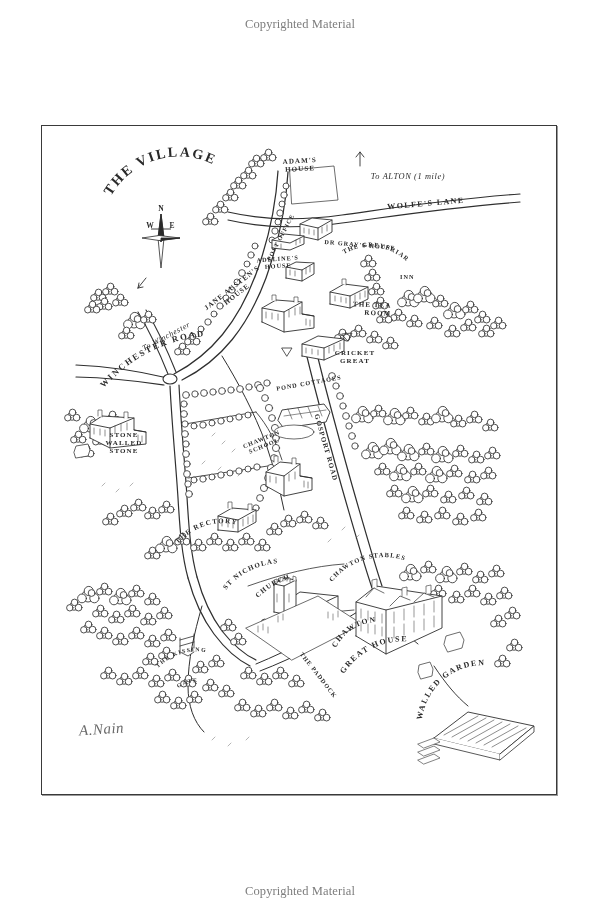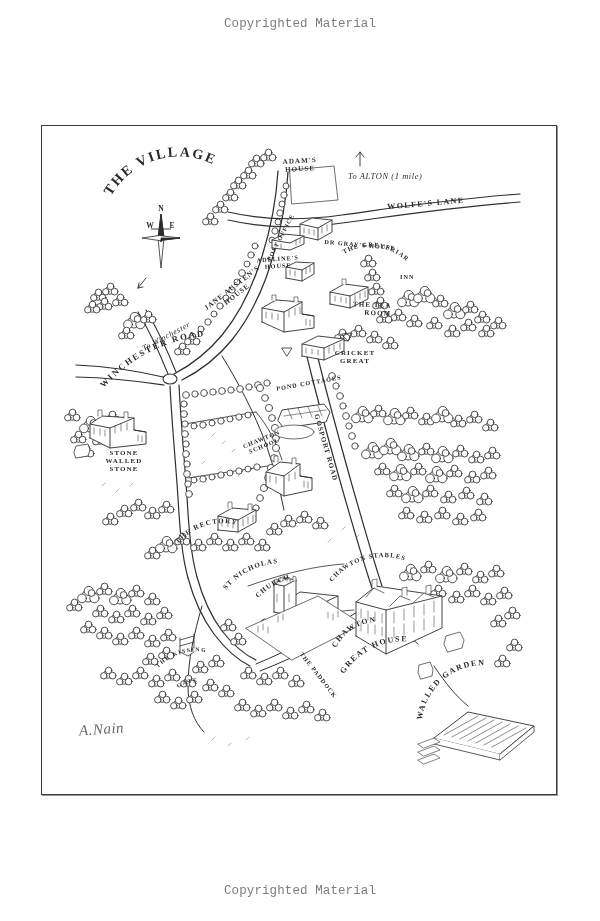--- a/index.html
+++ b/index.html
@@ -12,21 +12,21 @@
     height: 921px;
     position: relative;
     font-family: "Liberation Serif", serif;
     overflow: hidden;
   }
   .watermark {
     position: absolute;
     left: 0;
     width: 600px;
     text-align: center;
-    font-family: Liberation Mono, monospace;
+    font-family: Liberation Serif, serif;
     font-size: 12.5px;
     color: #7d7d7d;
     letter-spacing: 0.1px;
   }
   #watermark-top { top: 17px; }
   #watermark-bottom { top: 884px; }
 
   
   #plate {
     position: absolute;
@@ -1199,21 +1199,21 @@
 
     <div class="lbl xs" style="left:228px; top:254px; width:78px; transform:rotate(-10deg);">
       <div>POND COTTAGES</div>
     </div>
 
     <div class="lbl xs" style="left:192px; top:310px; width:58px; transform:rotate(-22deg);">
       <div>CHAWTON</div>
       <div>SCHOOL</div>
     </div>
 
-    <div class="lbl sm" style="left:44px; top:324px; width:76px;">
+    <div class="lbl sm" style="left:44px; top:306px; width:76px;">
       <div>STONE</div>
       <div>WALLED</div>
       <div>STONE</div>
     </div>
 
     <div class="curved" style="left:134px; top:400px; width:90px; height:34px;">
       <svg viewBox="0 0 90 34">
         <defs>
             <path id="arcRect" d="M2 18 A 60 60 0 0 1 82 8" fill="none"></path>
           </defs>
@@ -1306,21 +1306,21 @@
     </div>
 
     <div class="lbl sm" style="left:228px; top:318px; width:110px; transform:rotate(74deg);">
       <div>GOSPORT ROAD</div>
     </div>
 
     <div class="lbl xs" style="left:238px; top:546px; width:76px; transform:rotate(52deg);">
       <div>THE PADDOCK</div>
     </div>
 
-    <div class="lbl italic" style="left:306px; top:46px; width:120px; font-size:8.4px; text-align:left;">
+    <div class="lbl italic" style="left:306px; top:46px; width:120px; font-size:8.4px; text-align:center;">
       <span>To ALTON (1 mile)</span>
     </div>
 
     <div class="lbl italic" style="left:96px; top:198px; width:90px; font-size:8px; text-align:left; transform:rotate(-28deg);">
       <span>To Winchester</span>
     </div>
 
     <div id="signature">A.Nain</div>
 
   </div>

